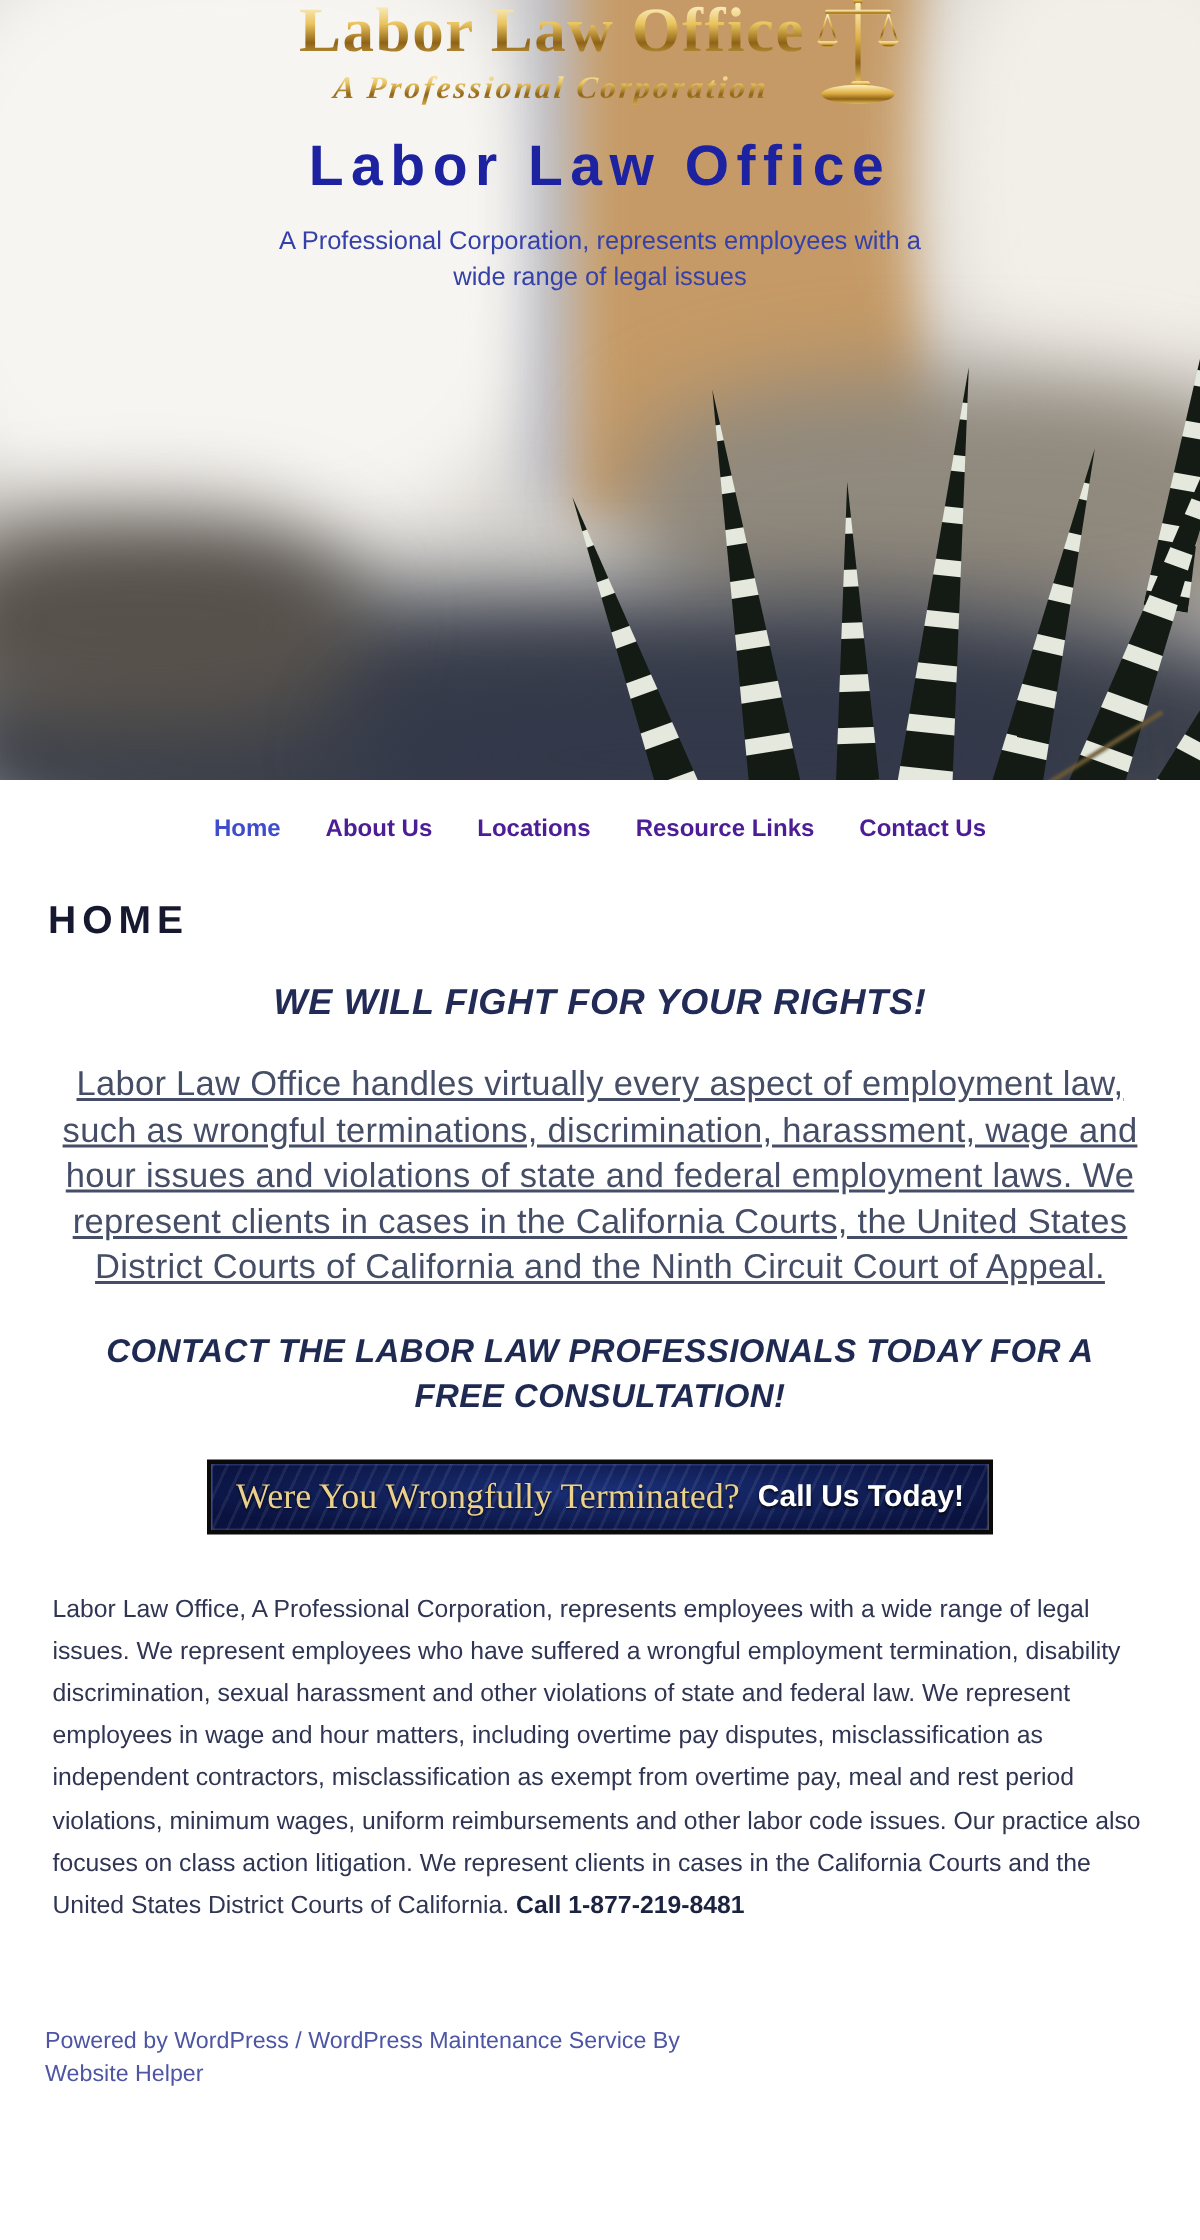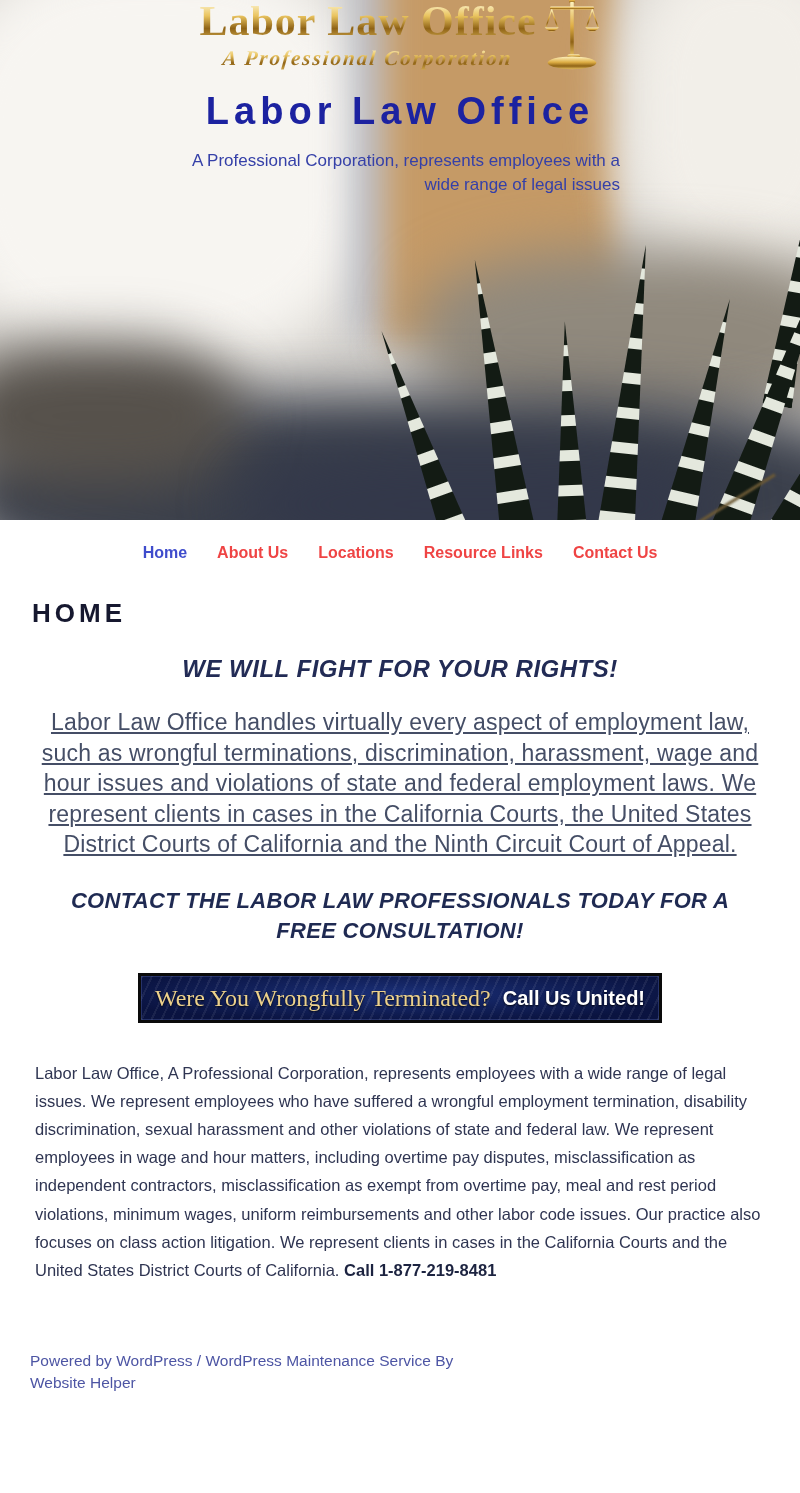--- a/index.html
+++ b/index.html
@@ -69,33 +69,33 @@
     font-style: italic; font-size: 21px; font-weight: 700;
     letter-spacing: 2px; margin-top: 4px; transform: skewX(-6deg);
   }
   .scales-icon { width: 58px; height: 78px; margin-left: 6px; margin-top: -4px; }
   .site-title {
     margin-top: 16px;
     font-size: 38px; font-weight: 700; letter-spacing: 5px;
     color: #1c22a0;
   }
   .site-tagline {
-    margin-top: 16px; width: 440px; text-align: right;
+    margin-top: 16px; width: 440px; text-align: center;
     font-size: 17px; font-weight: 500; line-height: 1.4;
     color: #3540a8;
   }
 
   
   .top-nav {
     background: #ffffff;
     display: flex; justify-content: center; align-items: center;
     gap: 30px; padding: 24px 0 22px 0;
   }
   .nav-link {
-    font-size: 16px; font-weight: 700; color: #ef4444;
+    font-size: 16px; font-weight: 700; color: #4c1d95;
     text-decoration: none; cursor: pointer;
   }
   .nav-link.active { color: #3f4ccc; }
 
   
   .page-title {
     margin: 14px 0 0 32px;
     font-size: 26px; font-weight: 800; letter-spacing: 4px;
     color: #16182f;
   }
@@ -220,21 +220,21 @@
 
   <div class="content">
     <h2 class="h-italic">WE WILL FIGHT FOR YOUR RIGHTS!</h2>
 
     <p class="intro-para">Labor Law Office handles virtually every aspect of employment law, such as wrongful terminations, discrimination, harassment, wage and hour issues and violations of state and federal employment laws. We represent clients in cases in the California Courts, the United States District Courts of California and the Ninth Circuit Court of Appeal.</p>
 
     <h3 class="contact-heading">CONTACT THE LABOR LAW PROFESSIONALS TODAY FOR A FREE CONSULTATION!</h3>
 
     <div class="banner">
       <span class="banner-question">Were You Wrongfully Terminated?</span>
-      <span class="banner-cta">Call Us United!</span>
+      <span class="banner-cta">Call Us Today!</span>
     </div>
 
     <p class="body-para"><span>Labor Law Office, A Professional Corporation, represents employees with a wide range of legal issues. We represent employees who have suffered a wrongful employment termination, disability discrimination, sexual harassment and other violations of state and federal law. We represent employees in wage and hour matters, including overtime pay disputes, misclassification as independent contractors, misclassification as exempt from overtime pay, meal and rest period violations, minimum wages, uniform reimbursements and other labor code issues. Our practice also focuses on class action litigation. We represent clients in cases in the California Courts and the United States District Courts of California.</span>
       <span class="phone-cta">Call 1-877-219-8481</span>
     </p>
   </div>
 </main>
 
 <footer class="site-footer">
   <span>Powered by</span>

